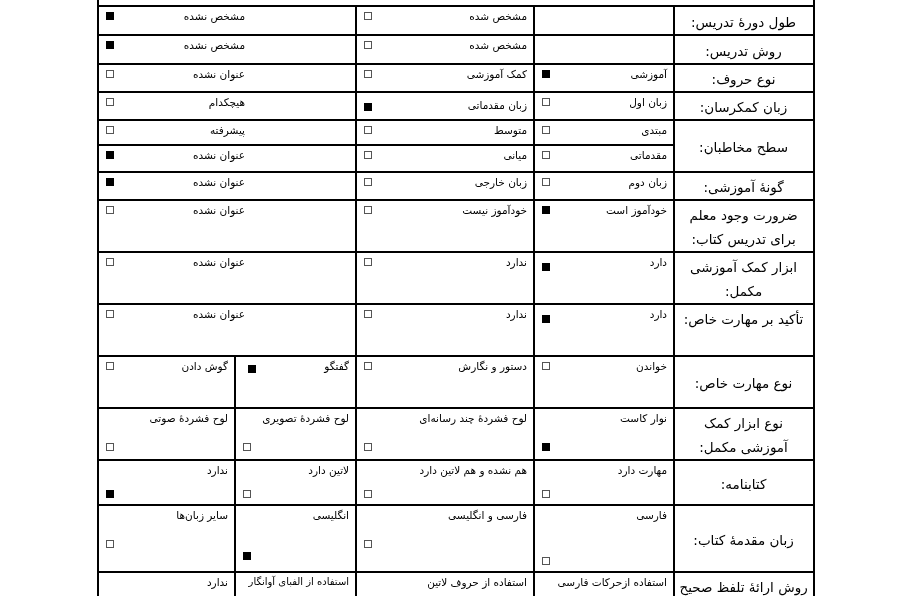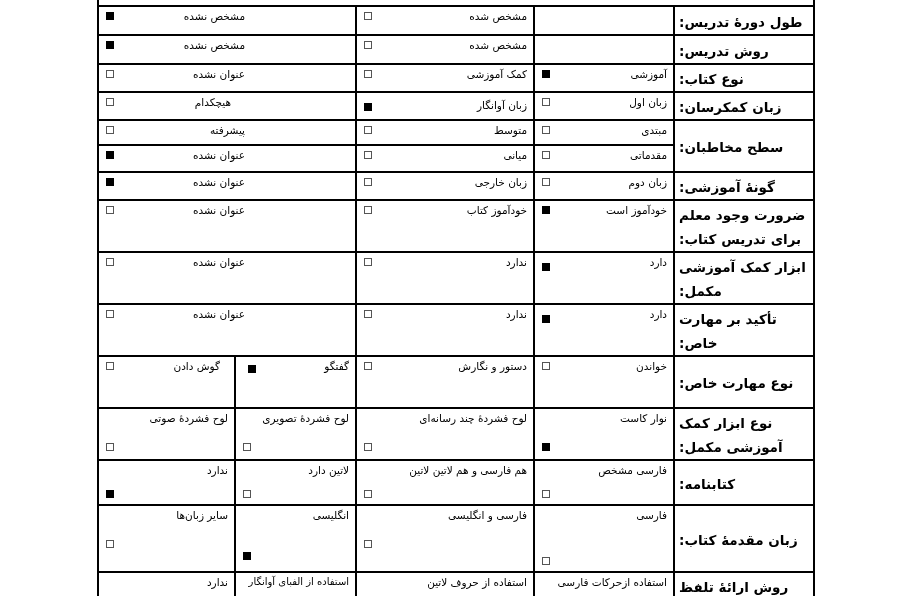--- a/index.html
+++ b/index.html
@@ -1,20 +1,20 @@
 <!DOCTYPE html>
 <html><head>
 <meta charset="utf-8">
 <style>
   html, body { margin:0; padding:0; background:#ffffff; }
   body { width:900px; height:596px; overflow:hidden; position:relative; font-family:"DejaVu Sans", sans-serif; color:#000; }
   .sheet { position:absolute; left:97px; top:-3px; width:716px; }
   table { border-collapse:collapse; width:716px; table-layout:fixed; direction:rtl; }
   td { border:2px solid #000; vertical-align:top; padding:0; position:relative; font-size:11px; }
-  td.lbl { font-weight:bold; font-size:13.5px; padding:2px 5px 0 4px; text-align:left; line-height:24px; vertical-align:middle; }
+  td.lbl { font-weight:normal; font-size:13.5px; padding:2px 5px 0 4px; text-align:center; line-height:24px; vertical-align:middle; }
   td.lbl.top { vertical-align:top; }
   .opt { position:relative; height:100%; }
   .opt .txt { position:absolute; right:6px; top:3px; white-space:nowrap; font-size:10.5px; }
   .opt .cb { position:absolute; left:7px; top:5px; width:8px; height:8px; border:1px solid #555; background:#fff; box-sizing:border-box; }
   .opt .cb.on { background:#000; border-color:#000; }
   .opt .cb.low { top:auto; bottom:6px; }
   .half td { border-top-width:1px; }
 </style>
 </head>
 <body>
@@ -66,21 +66,21 @@
           </td>
     <td colspan="2">
             <div class="opt" style="height:27px">
               <span class="txt" style="right:110px">مشخص نشده</span>
               <span class="cb on"></span>
             </div>
           </td>
   </tr>
 
   <tr style="height:25px">
-    <td class="lbl">نوع کتاب:</td>
+    <td class="lbl">نوع حروف:</td>
     <td>
             <div class="opt" style="height:25px">
               <span class="txt">آموزشی</span>
               <span class="cb on"></span>
             </div>
           </td>
     <td>
             <div class="opt" style="height:25px">
               <span class="txt">کمک آموزشی</span>
               <span class="cb"></span>
@@ -97,27 +97,27 @@
   <tr style="height:26px">
     <td class="lbl">زبان کمکرسان:</td>
     <td>
             <div class="opt" style="height:26px">
               <span class="txt">زبان اول</span>
               <span class="cb"></span>
             </div>
           </td>
     <td>
             <div class="opt" style="height:26px">
-              <span class="txt" style="top:6px">زبان آوانگار</span>
+              <span class="txt" style="top:6px">زبان مقدماتی</span>
               <span class="cb on" style="top:10px"></span>
             </div>
           </td>
     <td colspan="2">
             <div class="opt" style="height:26px">
-              <span class="txt" style="right:124px">هیچکدام</span>
+              <span class="txt" style="right:110px">هیچکدام</span>
               <span class="cb"></span>
             </div>
           </td>
   </tr>
 
   <tr style="height:23px">
     <td class="lbl" rowspan="2">سطح مخاطبان:</td>
     <td>
             <div class="opt" style="height:23px">
               <span class="txt">مبتدی</span>
@@ -184,21 +184,21 @@
   <tr style="height:48px">
     <td class="lbl top">ضرورت وجود معلم برای تدریس کتاب:</td>
     <td>
             <div class="opt" style="height:48px">
               <span class="txt">خودآموز است</span>
               <span class="cb on"></span>
             </div>
           </td>
     <td>
             <div class="opt" style="height:48px">
-              <span class="txt">خودآموز کتاب</span>
+              <span class="txt">خودآموز نیست</span>
               <span class="cb"></span>
             </div>
           </td>
     <td colspan="2">
             <div class="opt" style="height:48px">
               <span class="txt" style="right:110px">عنوان نشده</span>
               <span class="cb"></span>
             </div>
           </td>
   </tr>
@@ -262,21 +262,21 @@
             </div>
           </td>
     <td>
             <div class="opt" style="height:50px">
               <span class="txt">گفتگو</span>
               <span class="cb on" style="left:12px;top:8px"></span>
             </div>
           </td>
     <td>
             <div class="opt" style="height:50px">
-              <span class="txt" style="right:14px">گوش دادن</span>
+              <span class="txt" style="right:6px">گوش دادن</span>
               <span class="cb"></span>
             </div>
           </td>
   </tr>
 
   <tr style="height:48px">
     <td class="lbl top">نوع ابزار کمک آموزشی مکمل:</td>
     <td>
             <div class="opt" style="height:48px">
               <span class="txt">نوار کاست</span>
@@ -300,27 +300,27 @@
               <span class="txt">لوح فشردهٔ صوتی</span>
               <span class="cb low"></span>
             </div>
           </td>
   </tr>
 
   <tr style="height:43px">
     <td class="lbl">کتابنامه:</td>
     <td>
             <div class="opt" style="height:43px">
-              <span class="txt">فارسی مشخص</span>
+              <span class="txt">مهارت دارد</span>
               <span class="cb low"></span>
             </div>
           </td>
     <td>
             <div class="opt" style="height:43px">
-              <span class="txt">هم فارسی و هم لاتین لاتین</span>
+              <span class="txt">هم نشده و هم لاتین دارد</span>
               <span class="cb low"></span>
             </div>
           </td>
     <td>
             <div class="opt" style="height:43px">
               <span class="txt">لاتین دارد</span>
               <span class="cb low"></span>
             </div>
           </td>
     <td>

